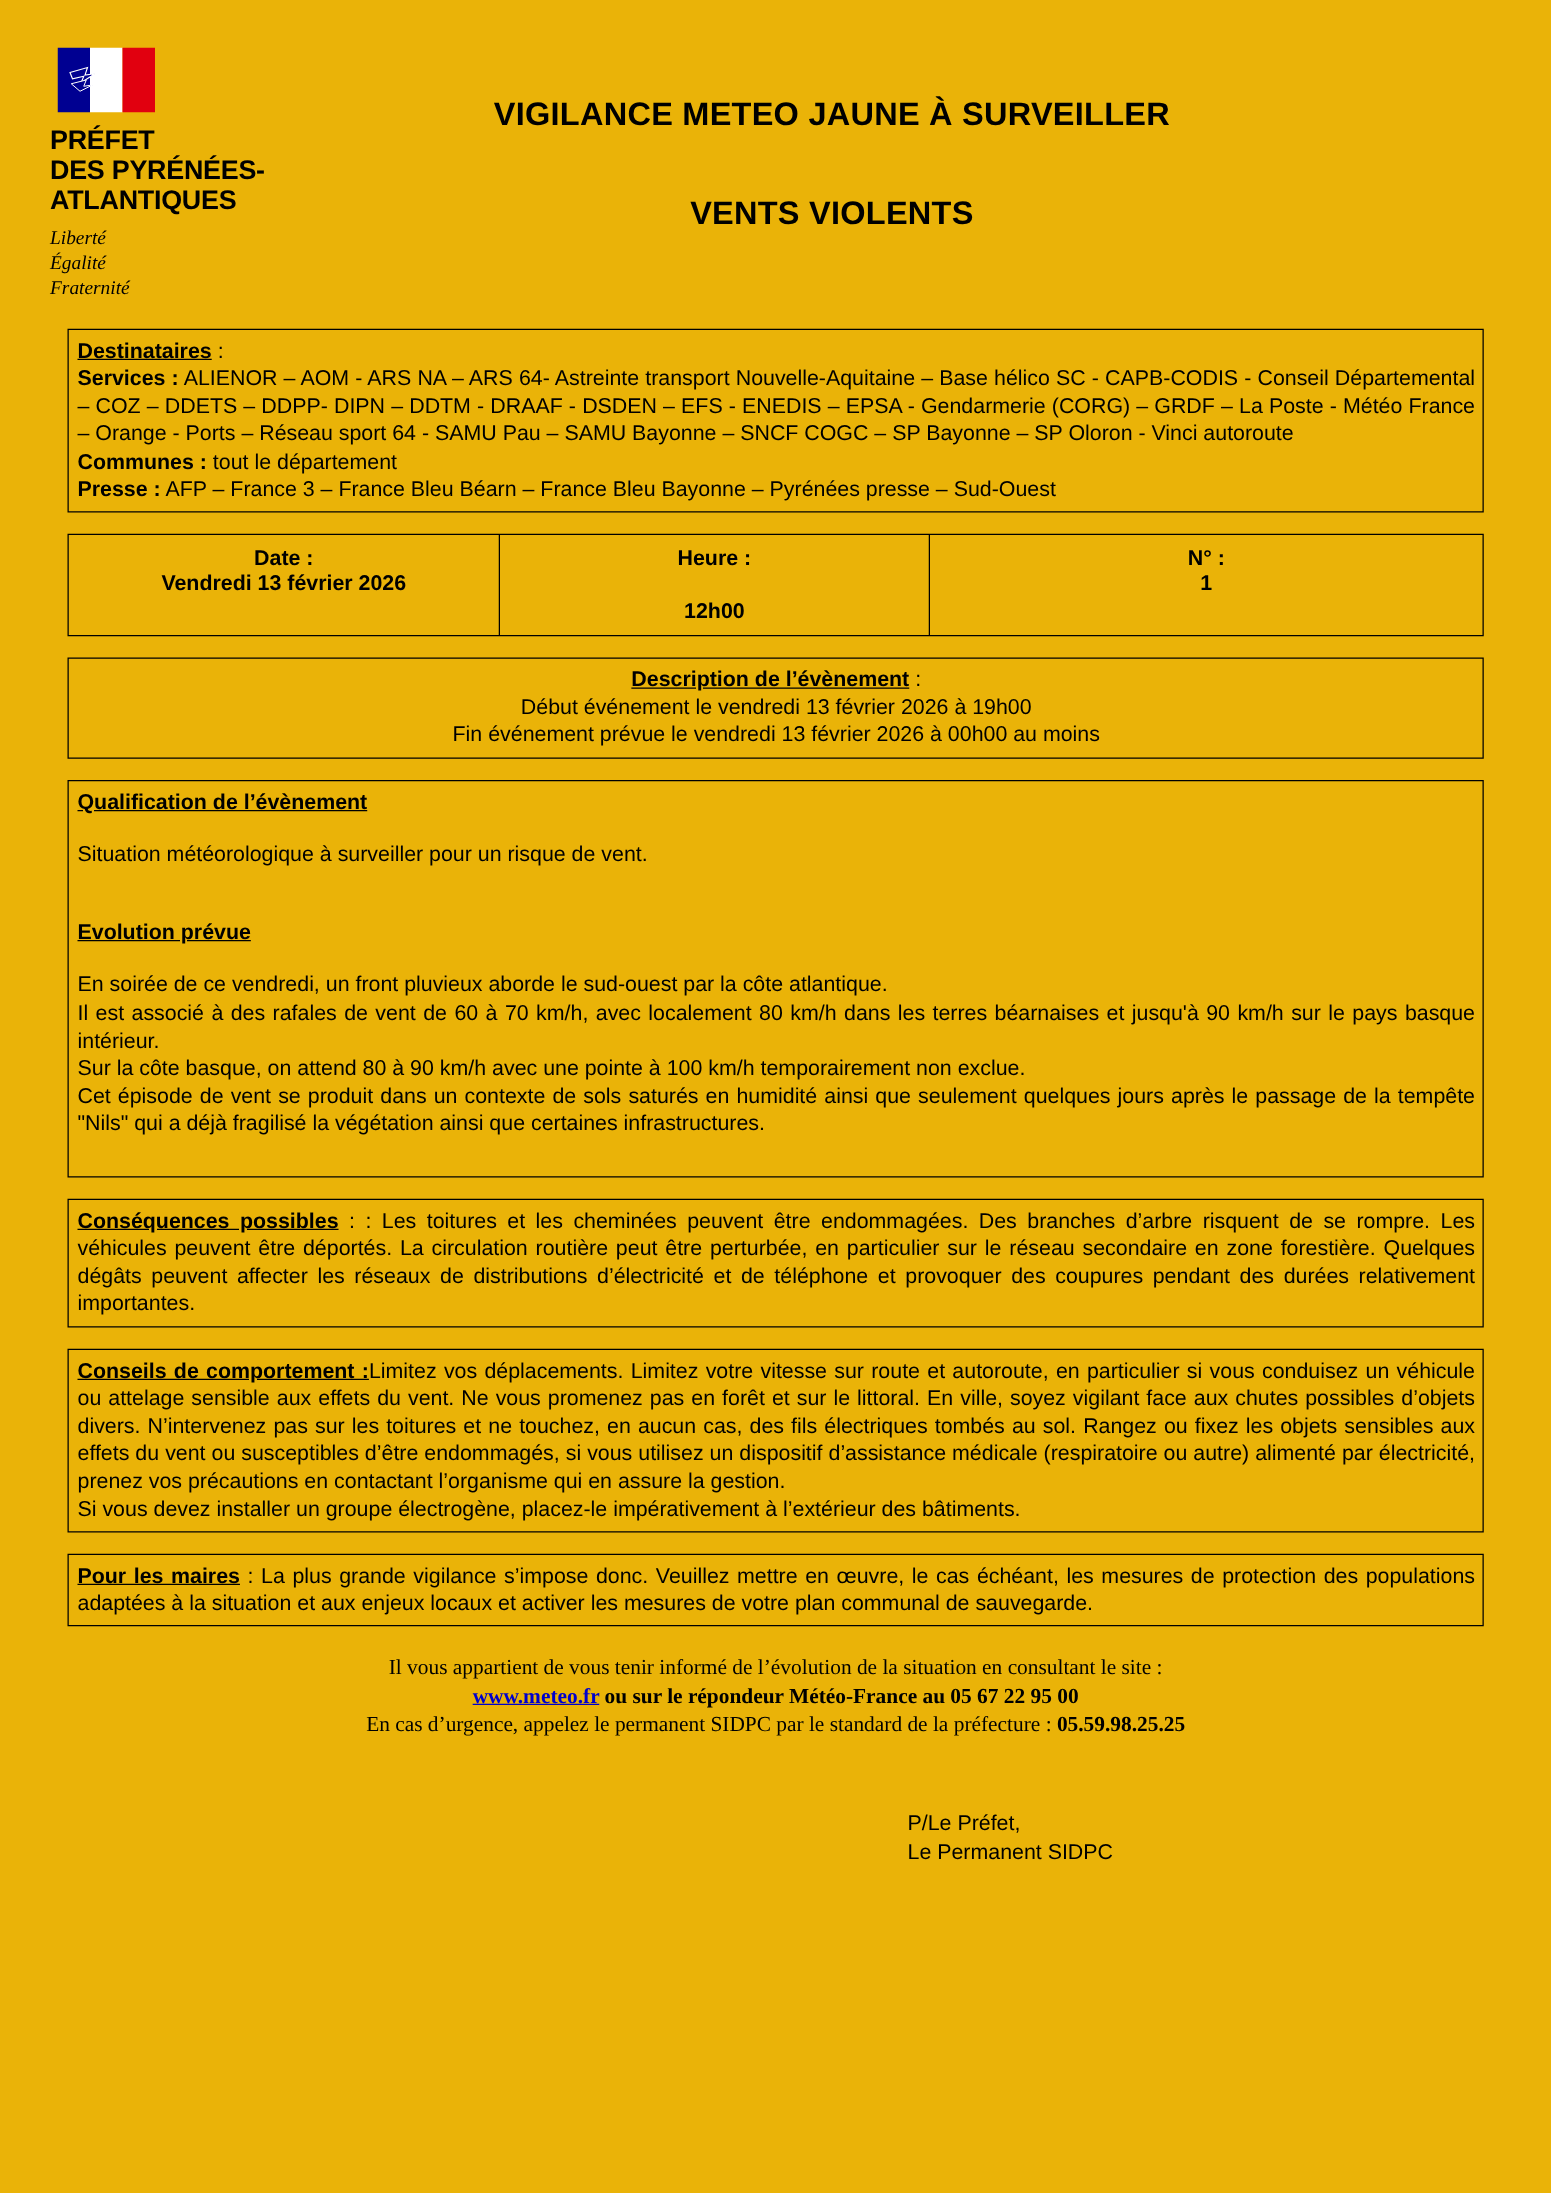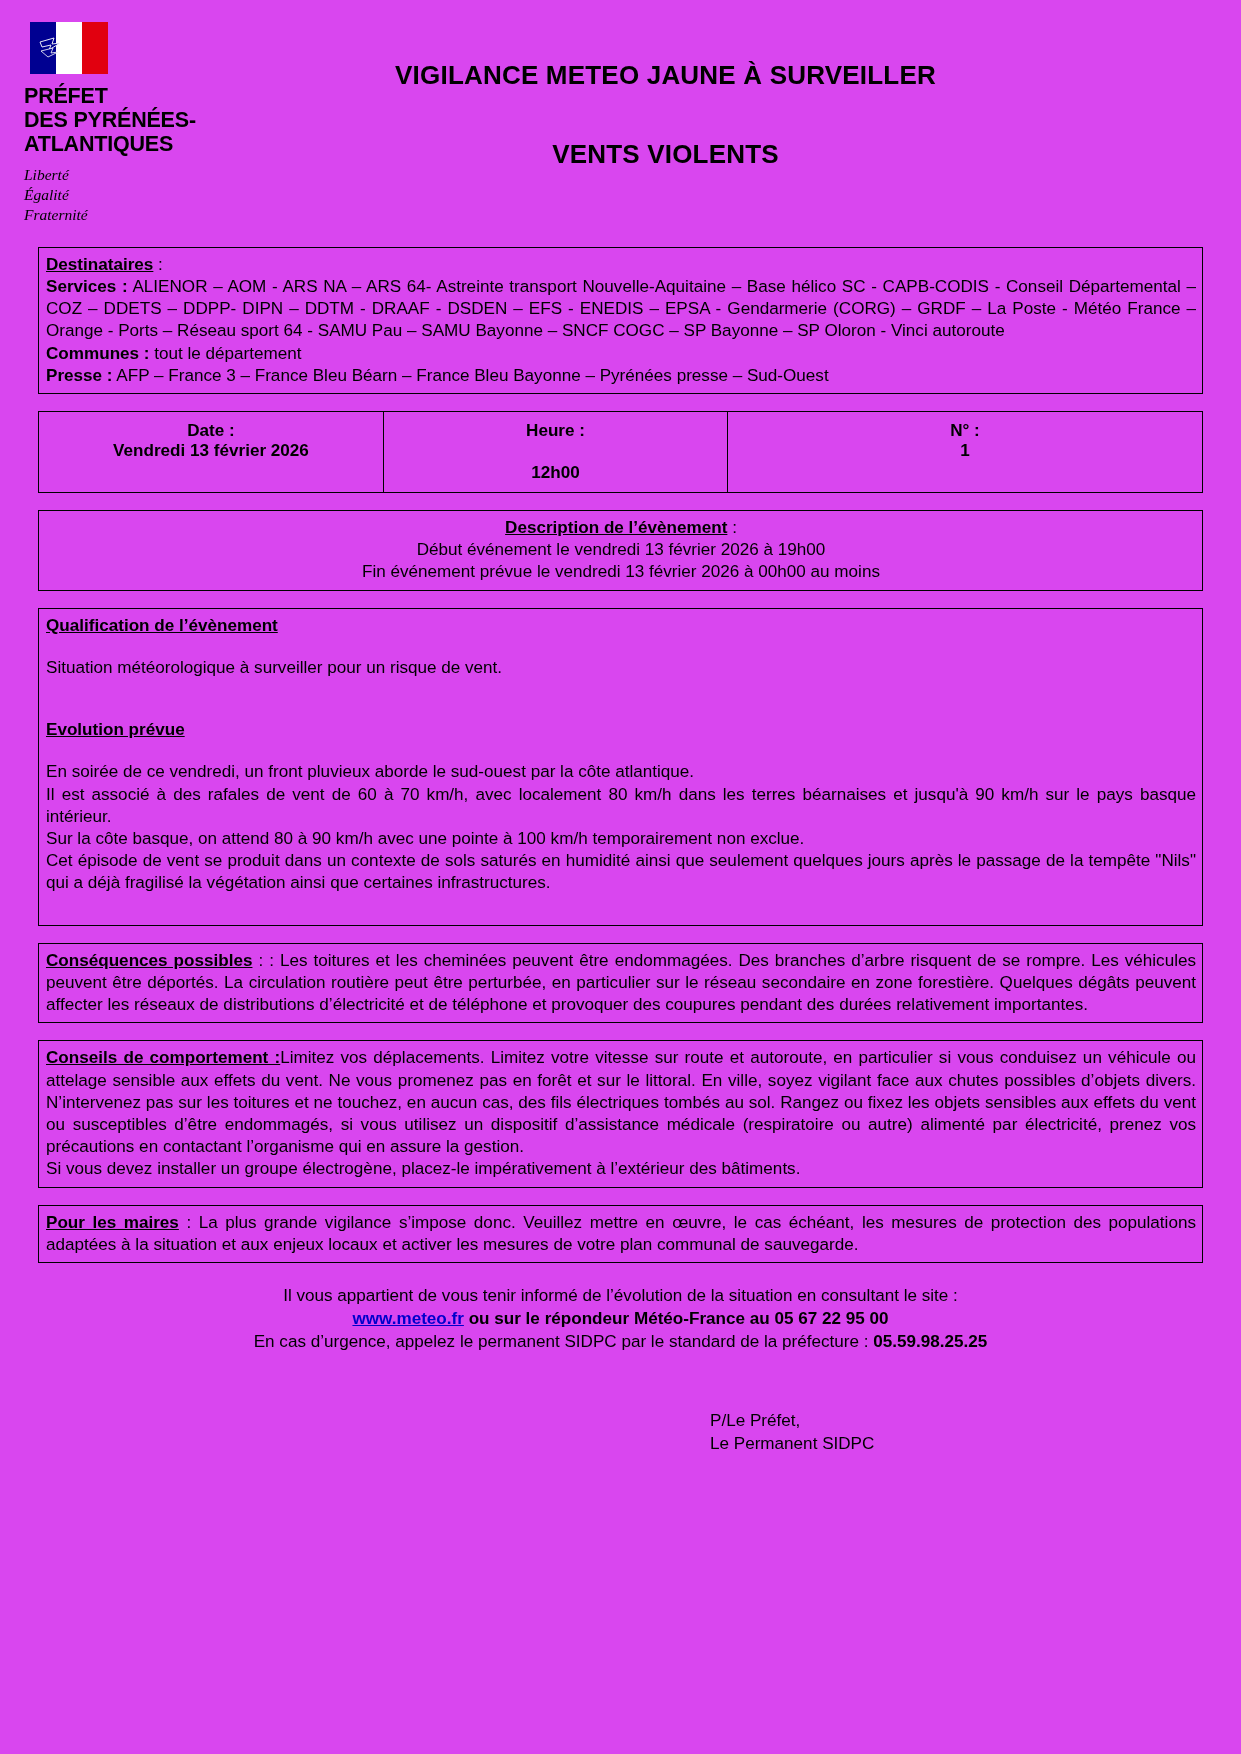--- a/index.html
+++ b/index.html
@@ -10,23 +10,23 @@
   }
   body {
     font-family: "Liberation Sans", sans-serif;
     color: #000000;
     -webkit-font-smoothing: antialiased;
   }
   .page {
     position: relative;
     width: 1241px;
     height: 1754px;
-    background: #d946ef;
-    box-sizing: border-box;
-    padding: 0;
+    background: #eab308;
+    box-sizing: border-box;
+    padding: 16px;
     overflow: hidden;
   }
 
   
   .header {
     display: flex;
     align-items: flex-start;
     padding: 22px 0 0 0;
   }
   .logo-block {
@@ -131,20 +131,21 @@
   .daterow .c3 { flex: 1 1 auto; }
 
   .box.tall-qual { padding-bottom: 10px; }
 
   
   .footer {
     margin-top: 22px;
     text-align: center;
     font-size: 17.1px;
     line-height: 1.34;
+    font-family: Liberation Serif, serif;
   }
   .footer .ln { margin: 0; }
   .link {
     color: #0000cc;
     text-decoration: underline;
     font-weight: bold;
   }
   .strong { font-weight: bold; }
   .signature {
     margin-top: 55px;

